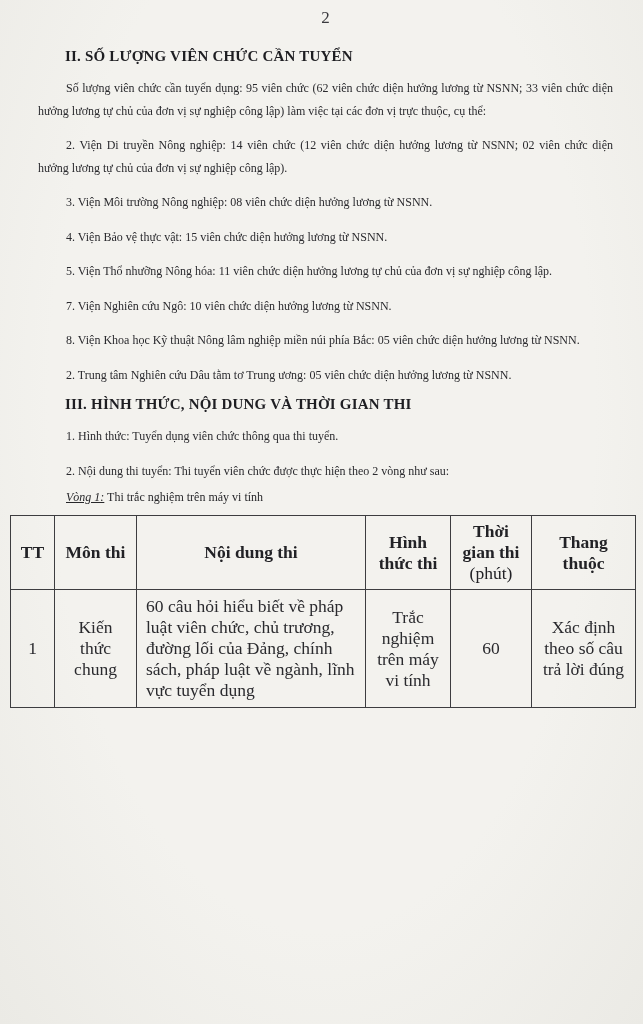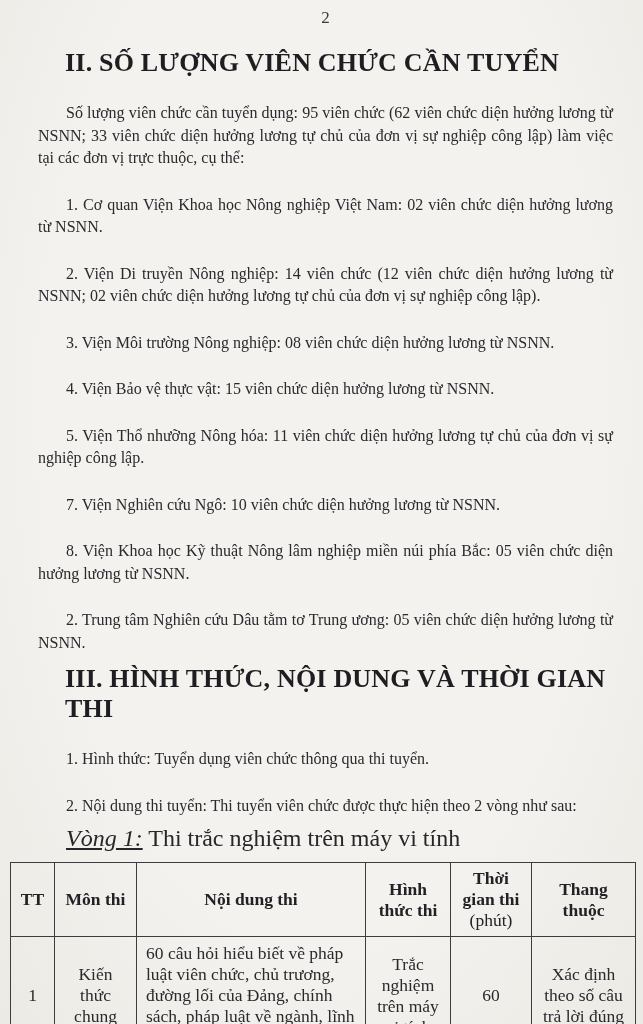--- a/index.html
+++ b/index.html
@@ -17,36 +17,36 @@
     padding: 8px 30px 0 38px;
     overflow: hidden;
   }
   .page-number {
     text-align: center;
     font-size: 17px;
     margin-bottom: 20px;
     color: #3a3a3e;
   }
   h2.sec-heading {
-    font-size: 26px;
+    font-size: 15px;
     font-weight: bold;
     color: #1e1e22;
     margin: 10px 0 6px 27px;
     letter-spacing: 0.2px;
   }
   p.para {
-    font-size: 16px;
+    font-size: 12px;
     line-height: 22.5px;
     text-align: justify;
     text-indent: 28px;
-    margin-top: 24px;
+    margin-top: 12px;
     color: #2a2a2e;
   }
   p.note { font-style: italic; }
-  .round-line { margin-top: 8px; text-indent: 28px; font-size: 24px; }
+  .round-line { margin-top: 8px; text-indent: 28px; font-size: 12px; }
   .round-label {
     font-style: italic;
     text-decoration: underline;
   }
   table.exam-table {
     width: 625px;
     margin: 10px 0 0 -28px;
     border-collapse: collapse;
     table-layout: fixed;
     font-size: 17.5px;
@@ -81,21 +81,20 @@
 <body>
 
 <div class="page">
 
   <div class="page-number">2</div>
 
   <h2 class="sec-heading">II. SỐ LƯỢNG VIÊN CHỨC CẦN TUYỂN</h2>
 
   <p class="para">Số lượng viên chức cần tuyển dụng: 95 viên chức (62 viên chức diện hưởng lương từ NSNN; 33 viên chức diện hưởng lương tự chủ của đơn vị sự nghiệp công lập) làm việc tại các đơn vị trực thuộc, cụ thể:</p>
 
-  <p class="para">1. Cơ quan Viện Khoa học Nông nghiệp Việt Nam: 02 viên chức diện hưởng lương từ NSNN.</p>
   <p class="para">2. Viện Di truyền Nông nghiệp: 14 viên chức (12 viên chức diện hưởng lương từ NSNN; 02 viên chức diện hưởng lương tự chủ của đơn vị sự nghiệp công lập).</p>
   <p class="para">3. Viện Môi trường Nông nghiệp: 08 viên chức diện hưởng lương từ NSNN.</p>
   <p class="para">4. Viện Bảo vệ thực vật: 15 viên chức diện hưởng lương từ NSNN.</p>
   <p class="para">5. Viện Thổ nhưỡng Nông hóa: 11 viên chức diện hưởng lương tự chủ của đơn vị sự nghiệp công lập.</p>
   <p class="para">7. Viện Nghiên cứu Ngô: 10 viên chức diện hưởng lương từ NSNN.</p>
   <p class="para">8. Viện Khoa học Kỹ thuật Nông lâm nghiệp miền núi phía Bắc: 05 viên chức diện hưởng lương từ NSNN.</p>
   <p class="para">2. Trung tâm Nghiên cứu Dâu tằm tơ Trung ương: 05 viên chức diện hưởng lương từ NSNN.</p>
 
 
   <h2 class="sec-heading">III. HÌNH THỨC, NỘI DUNG VÀ THỜI GIAN THI</h2>

